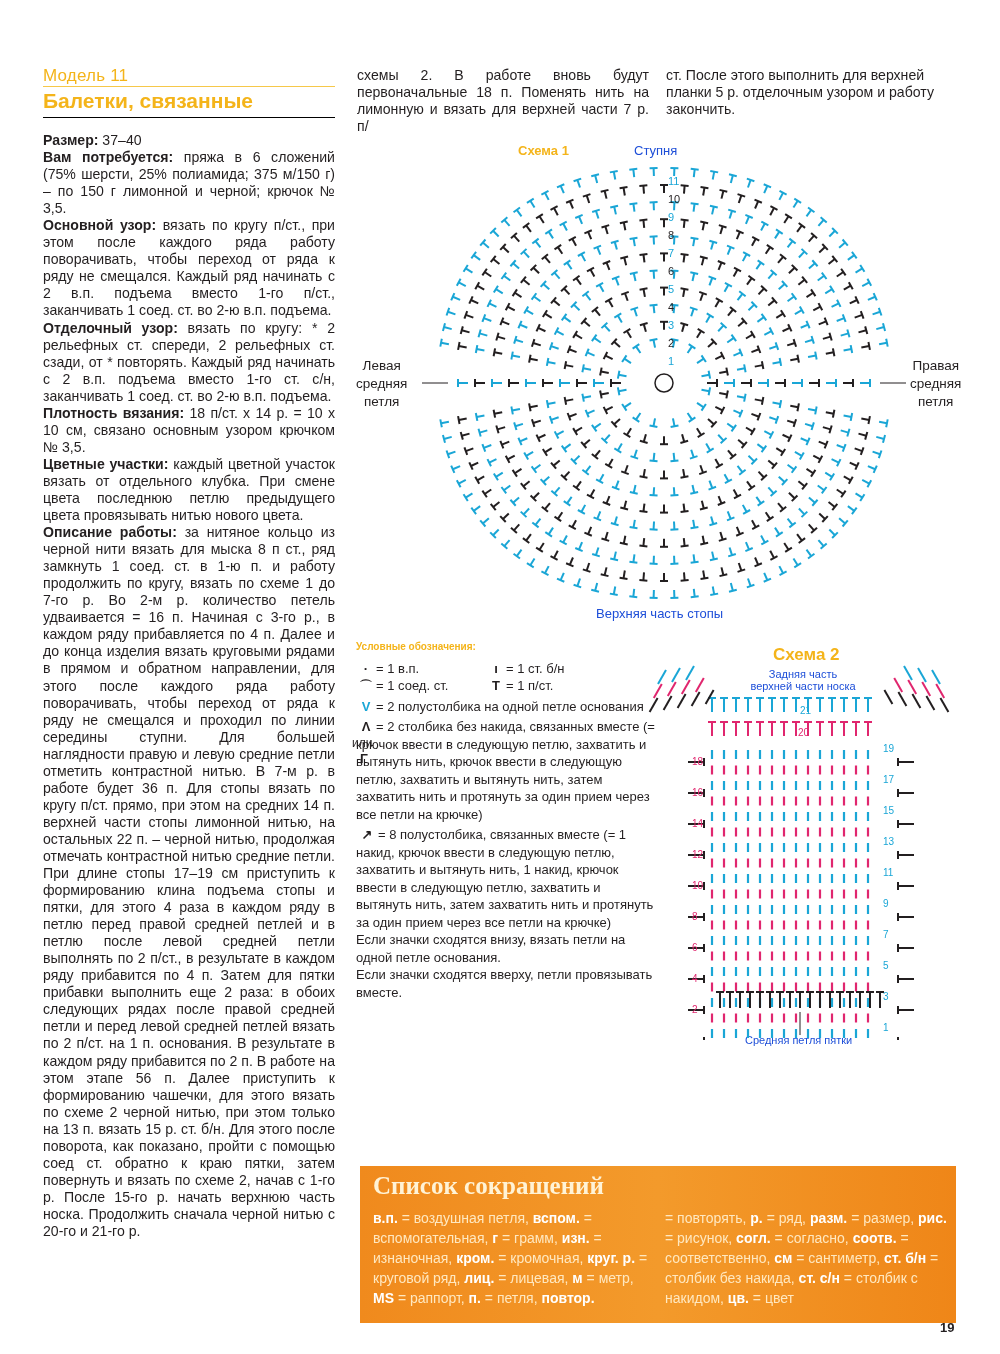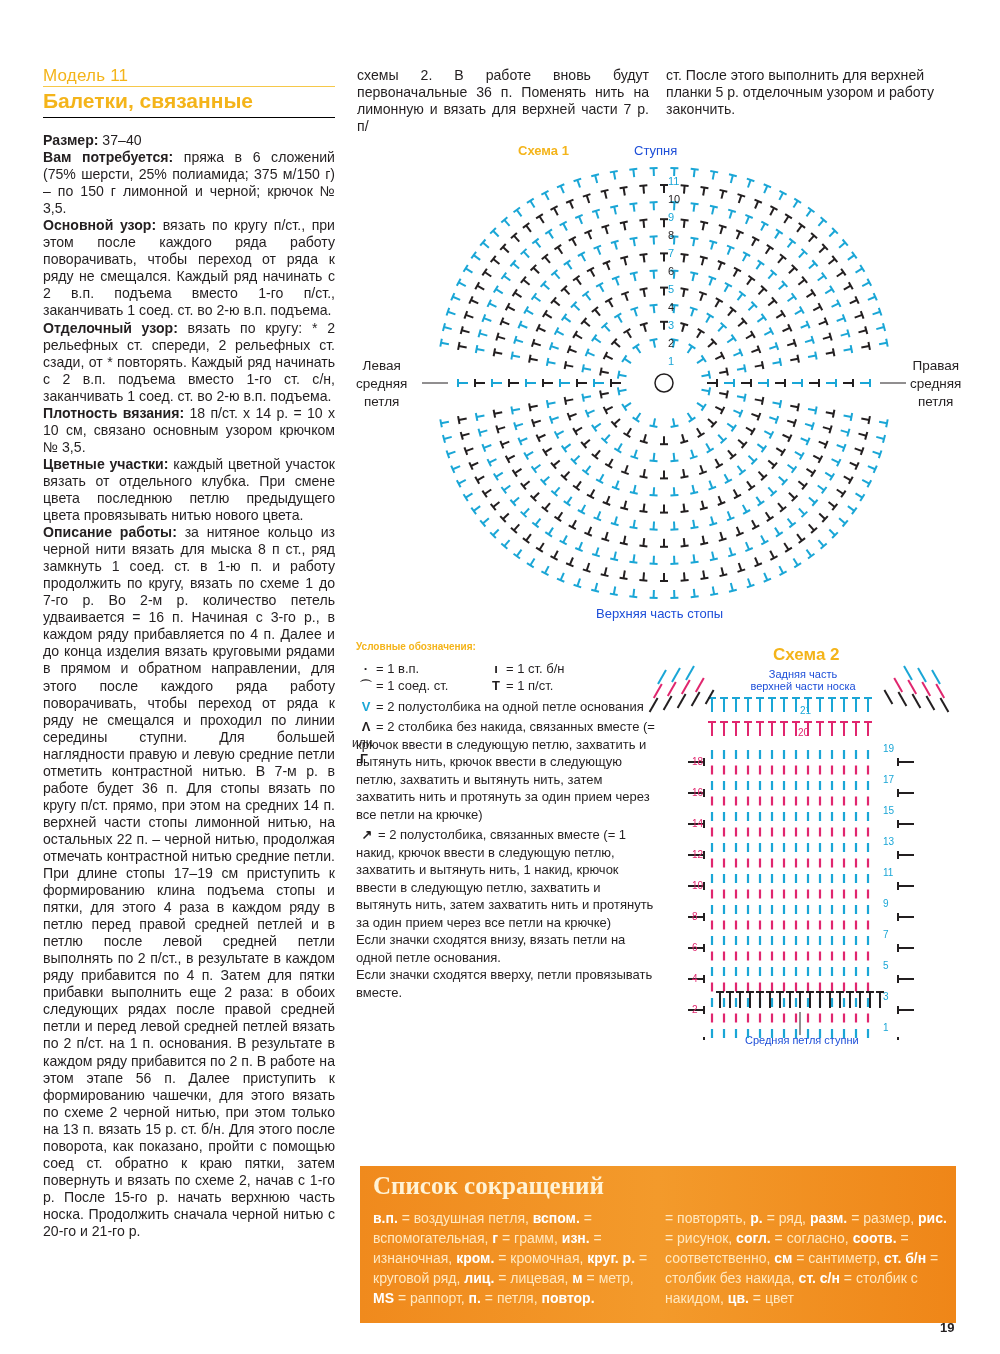--- a/index.html
+++ b/index.html
@@ -39,21 +39,21 @@
       <p><b>Размер:</b><span> 37–40</span></p>
       <p><b>Вам потребуется:</b><span> пряжа в 6 сложений (75% шерсти, 25% полиамида; 375 м/150 г) – по 150 г лимонной и черной; крючок № 3,5.</span></p>
       <p><b>Основной узор:</b><span> вязать по кругу п/ст., при этом после каждого ряда работу поворачивать, чтобы переход от ряда к ряду не смещался. Каждый ряд начинать с 2 в.п. подъема вместо 1-го п/ст., заканчивать 1 соед. ст. во 2-ю в.п. подъема.</span></p>
       <p><b>Отделочный узор:</b><span> вязать по кругу: * 2 рельефных ст. спереди, 2 рельефных ст. сзади, от * повторять. Каждый ряд начинать с 2 в.п. подъема вместо 1-го ст. с/н, заканчивать 1 соед. ст. во 2-ю в.п. подъема.</span></p>
       <p><b>Плотность вязания:</b><span> 18 п/ст. х 14 р. = 10 х 10 см, связано основным узором крючком № 3,5.</span></p>
       <p><b>Цветные участки:</b><span> каждый цветной участок вязать от отдельного клубка. При смене цвета последнюю петлю предыдущего цвета провязывать нитью нового цвета.</span></p>
       <p><b>Описание работы:</b><span> за нитяное кольцо из черной нити вязать для мыска 8 п ст., ряд замкнуть 1 соед. ст. в 1-ю п. и работу продолжить по кругу, вязать по схеме 1 до 7-го р. Во 2-м р. количество петель удваивается = 16 п. Начиная с 3-го р., в каждом ряду прибавляется по 4 п. Далее и до конца изделия вязать круговыми рядами в прямом и обратном направлении, для этого после каждого ряда работу поворачивать, чтобы переход от ряда к ряду не смещался и проходил по линии середины ступни. Для большей наглядности правую и левую средние петли отметить контрастной нитью. В 7-м р. в работе будет 36 п. Для стопы вязать по кругу п/ст. прямо, при этом на средних 14 п. верхней части стопы лимонной нитью, на остальных 22 п. – черной нитью, продолжая отмечать контрастной нитью средние петли. При длине стопы 17–19 см приступить к формированию клина подъема стопы и пятки, для этого 4 раза в каждом ряду в петлю перед правой средней петлей и в петлю после левой средней петли выполнять по 2 п/ст., в результате в каждом ряду прибавится по 4 п. Затем для пятки прибавки выполнить еще 2 раза: в обоих следующих рядах после правой средней петли и перед левой средней петлей вязать по 2 п/ст. на 1 п. основания. В результате в каждом ряду прибавится по 2 п. В работе на этом этапе 56 п. Далее приступить к формированию чашечки, для этого вязать по схеме 2 черной нитью, при этом только на 13 п. вязать 15 р. ст. б/н. Для этого после поворота, как показано, пройти с помощью соед ст. обратно к краю пятки, затем повернуть и вязать по схеме 2, начав с 1-го р. После 15-го р. начать верхнюю часть носка. Продолжить сначала черной нитью с 20-го и 21-го р.</span></p>
     </div>
 </div>
 
-<div class="col-mid-top">схемы 2. В работе вновь будут первоначальные 36 п. Поменять нить на лимонную и вязать для верхней части 7 р. п/</div>
+<div class="col-mid-top">схемы 2. В работе вновь будут первоначальные 18 п. Поменять нить на лимонную и вязать для верхней части 7 р. п/</div>
 <div class="col-right-top">ст. После этого выполнить для верхней планки 5 р. отделочным узором и работу закончить.</div>
 
 <div class="schema1-title">Схема 1</div>
 <div class="label" style="left:634px;top:143px;">Ступня</div>
 <div class="label" style="left:596px;top:606px;">Верхняя часть стопы</div>
 <div class="side-label" style="left:356px;top:357px;">
   <div>Левая</div>
     <div>средняя</div>
     <div>петля</div>
 </div>
@@ -1140,31 +1140,31 @@
   <div class="row">
     <div style="width:130px;"><span class="sym">⌒</span><span>= 1 соед. ст.</span></div>
     <div><span class="sym">T</span><span>= 1 п/ст.</span></div>
   </div>
   <div style="margin-top:3px;"><span class="sym" style="color:#1aa6d6">V</span><span>= 2 полустолбика на одной петле основания</span></div>
   <div style="margin-top:3px;position:relative;">
     <span class="sym">Λ</span><span>= 2 столбика без накида, связанных вместе (= крючок ввести в следующую петлю, захватить и вытянуть нить, крючок ввести в следующую петлю, захватить и вытянуть нить, затем захватить нить и протянуть за один прием через все петли на крючке)</span>
     <div style="position:absolute;left:-4px;top:17px;font-size:12px;">или</div>
     <div style="position:absolute;left:4px;top:32px;font-weight:bold;">Γ</div>
   </div>
-  <div style="margin-top:3px;"><span class="sym" style="width:22px;">↗</span><span>= 2 полустолбика, связанных вместе (= 1 накид, крючок ввести в следующую петлю, захватить и вытянуть нить, 1 накид, крючок ввести в следующую петлю, захватить и вытянуть нить, затем захватить нить и протянуть за один прием через все петли на крючке)</span></div>
+  <div style="margin-top:3px;"><span class="sym" style="width:22px;">↗</span><span>= 8 полустолбика, связанных вместе (= 1 накид, крючок ввести в следующую петлю, захватить и вытянуть нить, 1 накид, крючок ввести в следующую петлю, захватить и вытянуть нить, затем захватить нить и протянуть за один прием через все петли на крючке)</span></div>
   <div>Если значки сходятся внизу, вязать петли на одной петле основания.</div>
   <div>Если значки сходятся вверху, петли провязывать вместе.</div>
 </div>
 
 <div class="schema2-title">Схема 2</div>
 <div class="label" style="left:748px;top:668px;font-size:11px;text-align:center;width:110px;">
   <div>Задняя часть</div>
     <div>верхней части носка</div>
 </div>
-<div class="label" style="left:745px;top:1034px;font-size:11px;">Средняя петля ступни</div>
+<div class="label" style="left:745px;top:1034px;font-size:11px;">Средняя петля пятки</div>
 <svg id="schema2" style="position:absolute;left:640px;top:660px;" width="330" height="380">
     <line x1="72" y1="90" x2="72" y2="99" stroke="#1aa6d6" stroke-width="2.2"></line>
     <line x1="84" y1="90" x2="84" y2="99" stroke="#1aa6d6" stroke-width="2.2"></line>
     <line x1="96" y1="90" x2="96" y2="99" stroke="#1aa6d6" stroke-width="2.2"></line>
     <line x1="108" y1="90" x2="108" y2="99" stroke="#1aa6d6" stroke-width="2.2"></line>
     <line x1="120" y1="90" x2="120" y2="99" stroke="#1aa6d6" stroke-width="2.2"></line>
     <line x1="132" y1="90" x2="132" y2="99" stroke="#1aa6d6" stroke-width="2.2"></line>
     <line x1="144" y1="90" x2="144" y2="99" stroke="#1aa6d6" stroke-width="2.2"></line>
     <line x1="156" y1="90" x2="156" y2="99" stroke="#1aa6d6" stroke-width="2.2"></line>
     <line x1="168" y1="90" x2="168" y2="99" stroke="#1aa6d6" stroke-width="2.2"></line>

